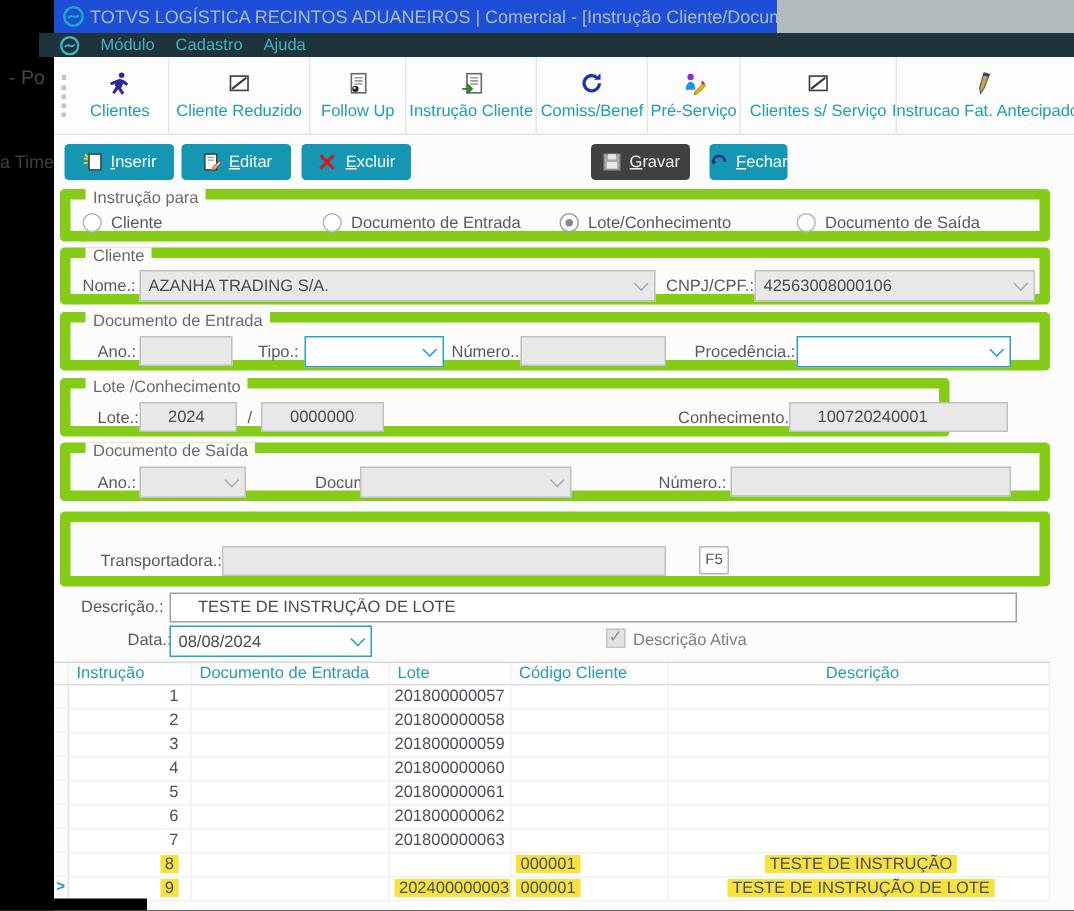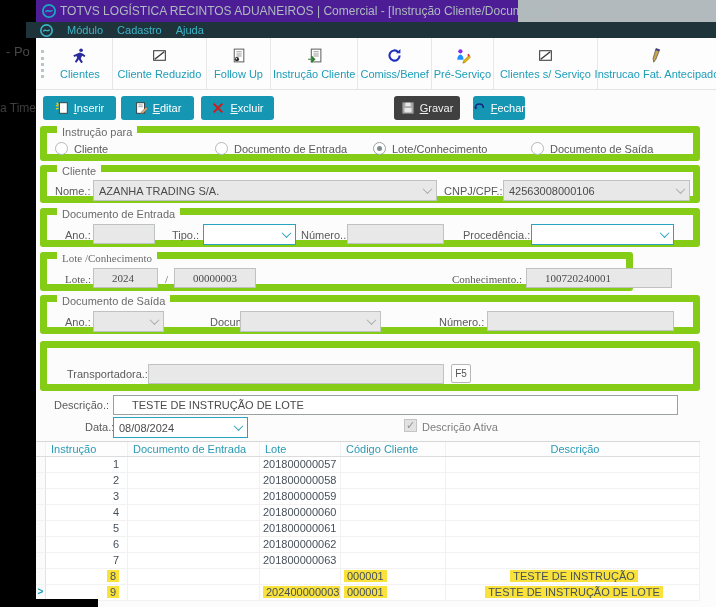--- a/index.html
+++ b/index.html
@@ -4,21 +4,21 @@
 <style>
   * { margin:0; padding:0; box-sizing:border-box; }
   html,body { width:716px; height:607px; background:#000; font-family:"Liberation Sans", sans-serif; overflow:hidden; }
   #stage { position:relative; width:716px; height:607px; background:#000; }
 
   .bg-txt { position:absolute; color:#474747; font-weight:normal; font-size:13px; }
 
   .window { position:absolute; left:36px; top:0; width:680px; height:607px; background:#fcfcfc; }
 
   
-  .titlebar { position:absolute; left:0; top:0; width:680px; height:22px; background:#4c1d95; }
+  .titlebar { position:absolute; left:0; top:0; width:680px; height:22px; background:#1d4ed8; }
   .titlebar .light-end { position:absolute; left:482px; top:0; right:0; bottom:0; background:#b3babd; }
   .title-text { position:absolute; left:24px; top:4px; font-size:12px; color:#aebbbe; white-space:nowrap; z-index:2; }
   .tlogo { position:absolute; left:6px; top:4px; width:14px; height:14px; z-index:2; }
 
   
   .menubar { position:absolute; left:-10px; top:22px; width:690px; height:16px; background:#1f343a; display:flex; align-items:center; gap:14px; padding-left:14px; }
   .menubar .mitem { color:#3db4c8; font-size:11px; cursor:default; }
   .mlogo { width:13px; height:13px; }
 
   
@@ -265,21 +265,21 @@
       </div>
       <span class="lbl" style="left:254px;top:14px;">Número..:</span>
       <input class="inp" style="left: 300px; top: 9px; width: 97px;" value="">
       <span class="lbl" style="left:416px;top:14px;">Procedência.:</span>
       <div class="combo on" style="left:484px;top:9px;width:143px;">
         <span class="ctxt"></span>
         <span class="chev"></span>
       </div>
     </div>
 
-    <div class="grp" style="left:4px;top:252px;width:593px;height:39px;font-family:Liberation Serif, serif;">
+    <div class="grp" style="left:4px;top:252px;width:593px;height:39px;">
       <span class="grp-label">Lote /Conhecimento</span>
       <span class="lbl" style="left:18px;top:14px;">Lote.:</span>
       <input class="inp" style="left: 46px; top: 9px; width: 65px;" value="2024">
       <span class="lbl" style="left:118px;top:14px;">/</span>
       <input class="inp" style="left: 127px; top: 9px; width: 82px;" value="00000003">
       <span class="lbl" style="left:405px;top:14px;">Conhecimento.:</span>
       <input class="inp" style="left: 479px; top: 9px; width: 146px;" value="100720240001">
     </div>
 
     <div class="grp" style="left:4px;top:295px;width:660px;height:39px;">
@@ -294,21 +294,21 @@
         <span class="ctxt"></span>
         <span class="chev"></span>
       </div>
       <span class="lbl" style="left:392px;top:14px;">Número.:</span>
       <input class="inp" style="left: 440px; top: 9px; width: 187px;" value="">
     </div>
 
     <div class="grp" style="left:4px;top:341px;width:660px;height:50px;">
       <span class="lbl" style="left:20px;top:20px;">Transportadora.:</span>
       <input class="inp" style="left: 101px; top: 16px; width: 296px;" value="">
-      <button class="f5btn" style="left:404px;top:16px;">F5</button>
+      <button class="f5btn" style="left:419px;top:16px;">F5</button>
     </div>
 
     <span class="lbl" style="left:18px;top:399px;">Descrição.:</span>
     <input class="inp white" style="left: 77px; top: 395px; width: 565px;" value="TESTE DE INSTRUÇÃO DE LOTE">
 
     <span class="lbl" style="left:49px;top:421px;">Data.:</span>
     <div class="combo on" style="left:77px;top:417px;width:135px;">
       <span class="ctxt">08/08/2024</span>
       <span class="chev"></span>
     </div>

